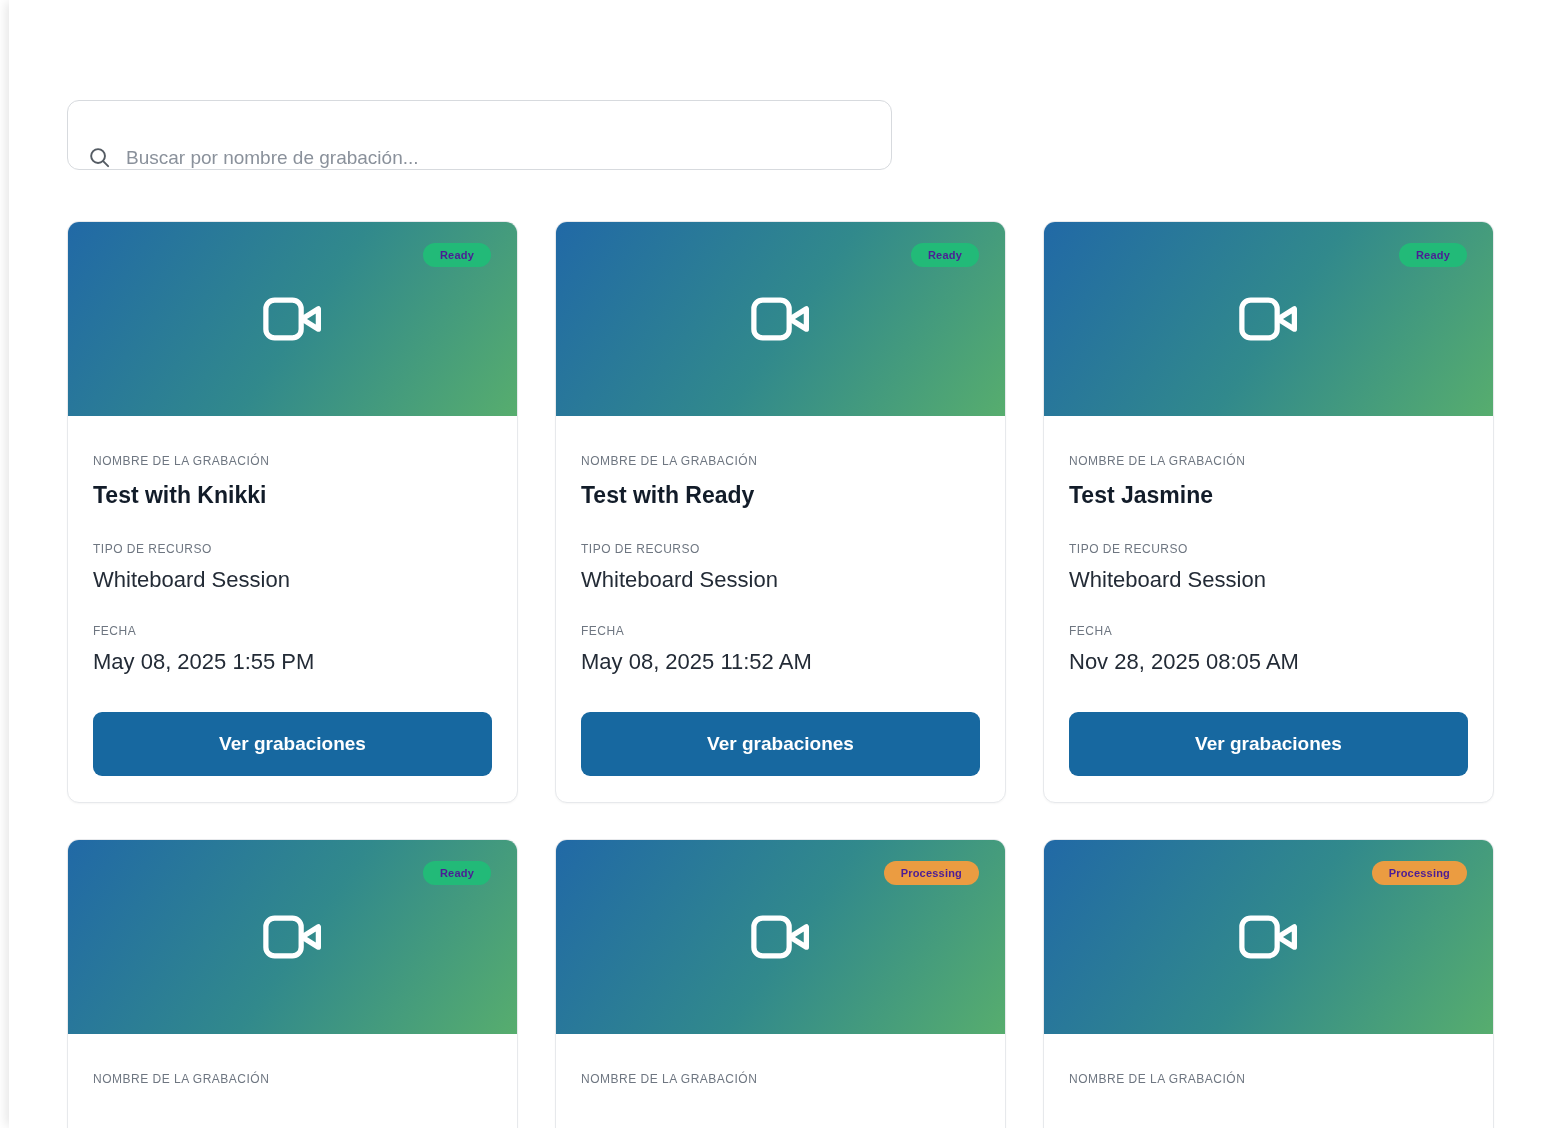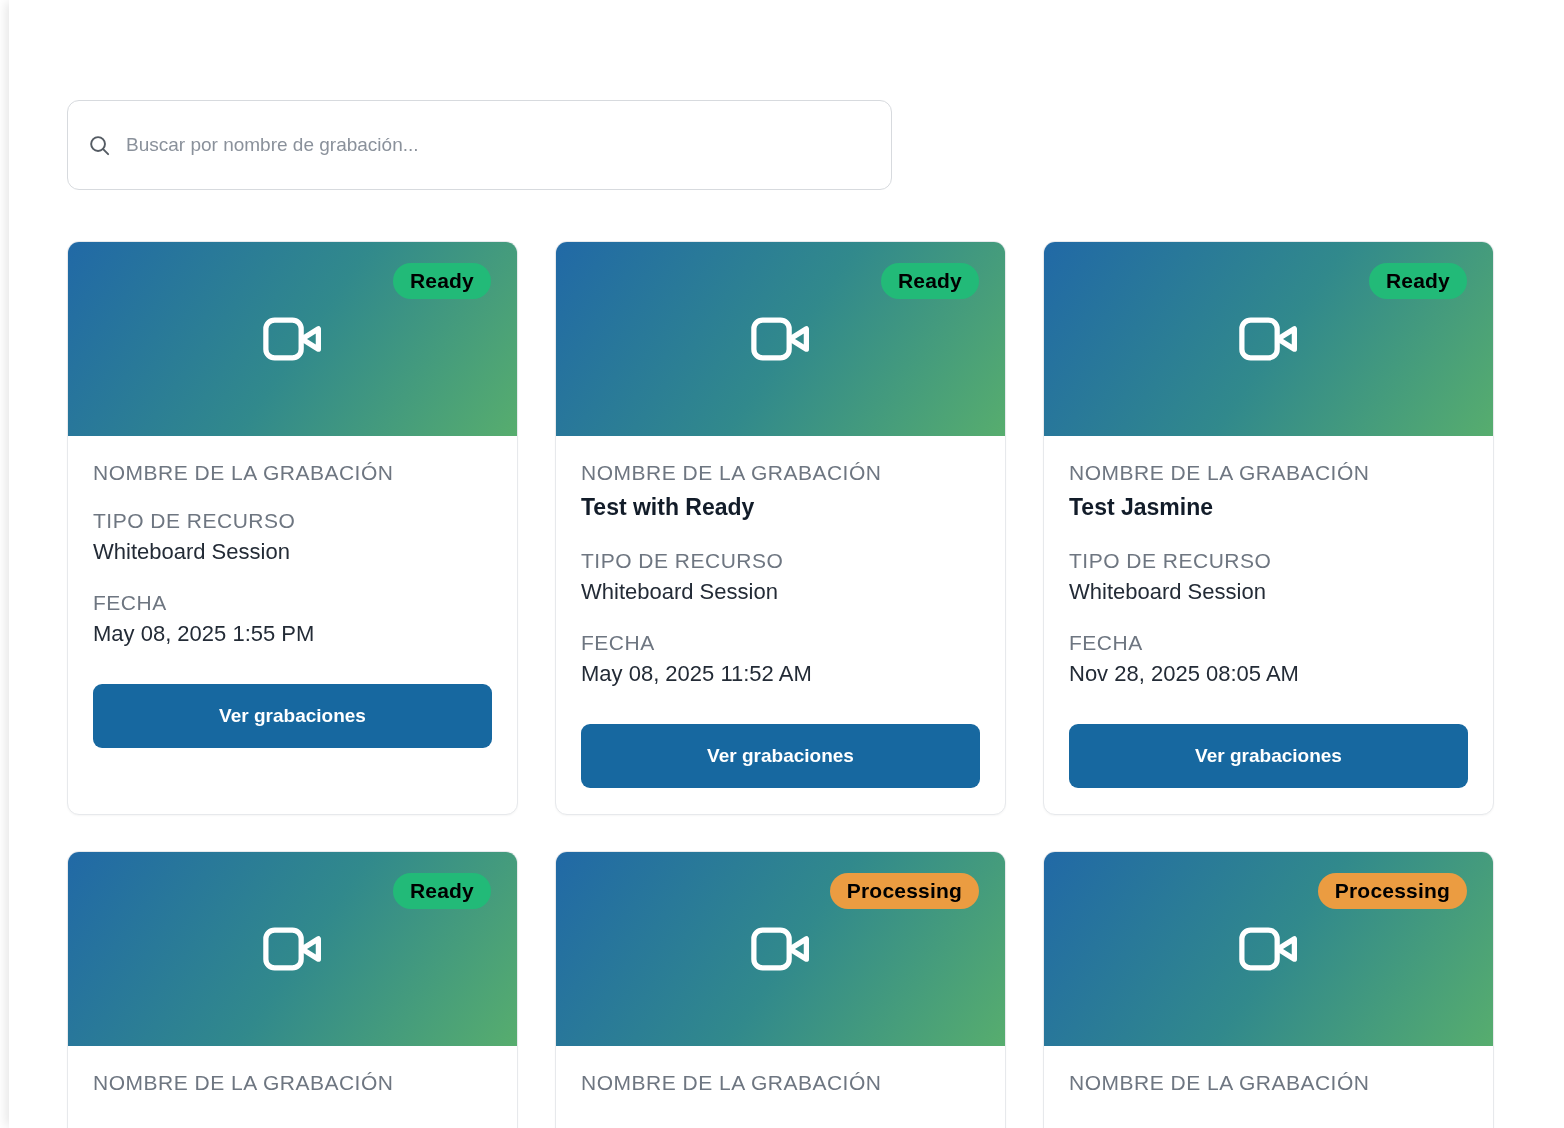--- a/index.html
+++ b/index.html
@@ -20,26 +20,26 @@
   h1.page-title {
     font-size: 45px;
     line-height: 52px;
     font-weight: 700;
     letter-spacing: -0.5px;
     color: #060606;
   }
   .search-box {
     margin-top: 60px;
     width: 825px;
-    height: 90px;
+    height: 70px;
     border: 1px solid #d7dade;
     border-radius: 12px;
     background: #ffffff;
     display: flex;
-    align-items: center;
+    align-items: flex-end;
     padding: 0 20px;
     gap: 15px;
   }
   .search-box svg { flex: 0 0 auto; stroke: #545b63; }
   .search-box input {
     flex: 1;
     border: none;
     outline: none;
     font-size: 19px;
     color: #222a35;
@@ -69,37 +69,38 @@
     display: flex;
     align-items: center;
     justify-content: center;
   }
   .status-badge {
     position: absolute;
     top: 21px;
     right: 26px;
     padding: 6px 17px;
     border-radius: 999px;
-    color: #000000;
-    font-size: 21px;
+    color: #4c1d95;
+    font-size: 11px;
     font-weight: 700;
     letter-spacing: 0.2px;
   }
   .status-ready { background: #22ba78; }
   .status-processing { background: #eb9c41; }
 
   .card-body { padding: 28px 25px 26px; }
   .field { margin-bottom: 30px; }
   .field-label {
-    font-size: 21px;
+    font-size: 12px;
     line-height: 18px;
     letter-spacing: 0.5px;
     color: #6e7681;
     font-weight: 400;
     margin-bottom: 10px;
+    margin-top: 8px;
   }
   .field-value {
     font-size: 22px;
     line-height: 24px;
     color: #232b36;
   }
   .field-value.rec-name {
     font-size: 23px;
     line-height: 30px;
     font-weight: 700;
@@ -140,20 +141,21 @@
       <div class="thumb">
         <span class="status-badge status-ready">Ready</span>
         <svg width="70" height="70" viewBox="0 0 24 24" fill="none" stroke="#ffffff" stroke-width="1.8" stroke-linejoin="round">
           <rect x="2.7" y="5.5" width="12.1" height="13" rx="3"></rect>
           <path d="M15.1 12 L20.7 8.5 V15.5 Z"></path>
         </svg>
       </div>
       <div class="card-body">
         <div class="field">
           <div class="field-label">NOMBRE DE LA GRABACIÓN</div>
+          <div class="field-value rec-name">Test with Knikki</div>
         </div>
         <div class="field">
           <div class="field-label">TIPO DE RECURSO</div>
           <div class="field-value">Whiteboard Session</div>
         </div>
         <div class="field">
           <div class="field-label">FECHA</div>
           <div class="field-value">May 08, 2025 1:55 PM</div>
         </div>
         <button class="view-btn">Ver grabaciones</button>

